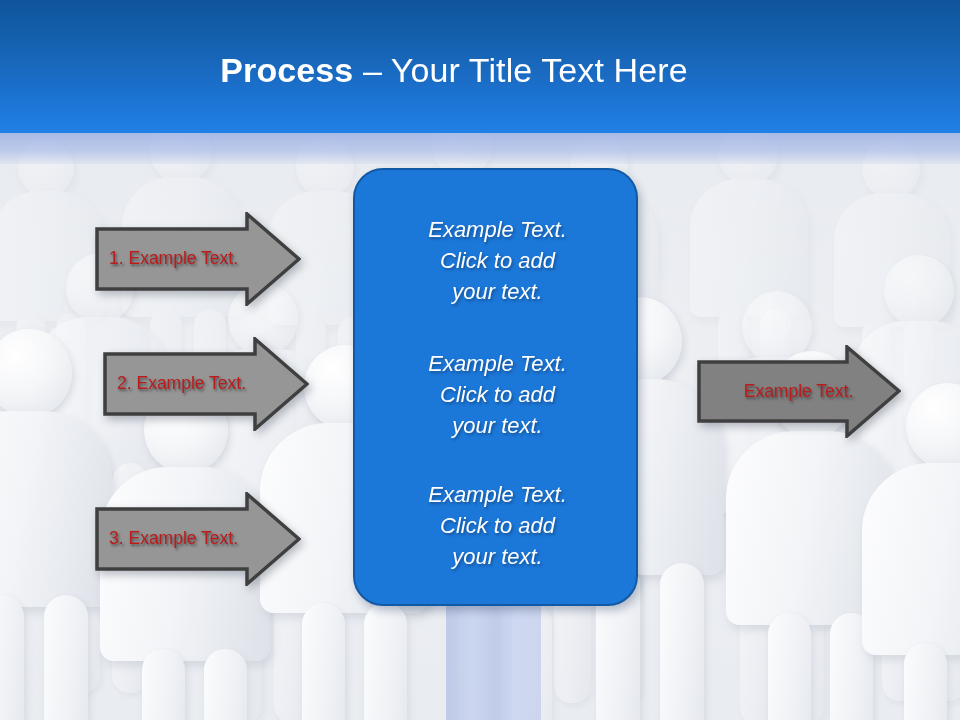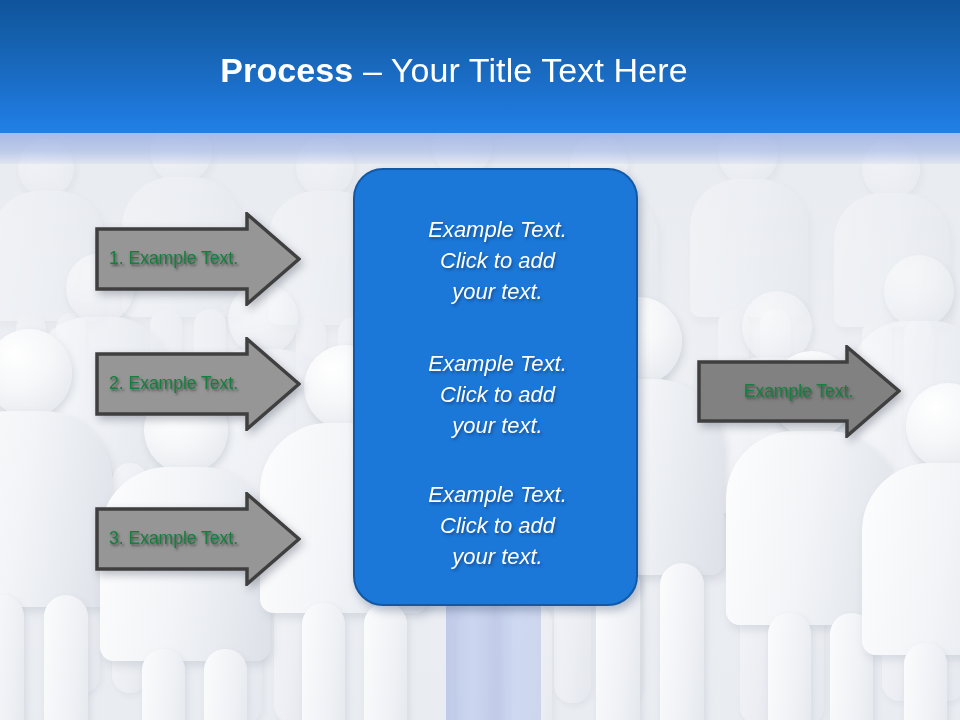--- a/index.html
+++ b/index.html
@@ -138,29 +138,29 @@
     position: absolute;
     filter: drop-shadow(3px 4px 4px rgba(90,98,112,0.42));
   }
   .arrow svg { display: block; }
   .arrow-label {
     position: absolute;
     left: 0;
     top: 0;
     display: flex;
     align-items: center;
-    color: #15803d;
+    color: #b91c1c;
     font-size: 17.5px;
     text-shadow: 1.5px 2px 2.5px rgba(55,55,58,0.75);
     white-space: nowrap;
     pointer-events: none;
   }
 
   #arrow-step-1 { left: 95px;  top: 212px; }
-  #arrow-step-2 { left: 95px;  top: 337px; }
+  #arrow-step-2 { left: 103px;  top: 337px; }
   #arrow-step-3 { left: 95px;  top: 492px; }
   #arrow-result { left: 697px; top: 345px; }
 
   #arrow-step-1 .arrow-label,
   #arrow-step-2 .arrow-label,
   #arrow-step-3 .arrow-label { width: 205px; height: 93px; padding-left: 14px; }
   #arrow-result .arrow-label { width: 203px; height: 92px; justify-content: center; padding-right: 34px; }
 </style>
 </head>
 <body>

